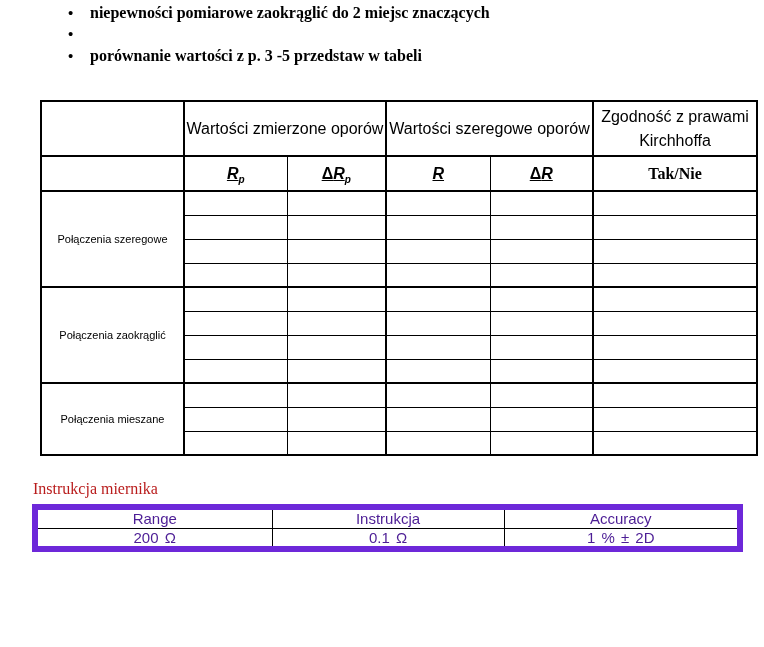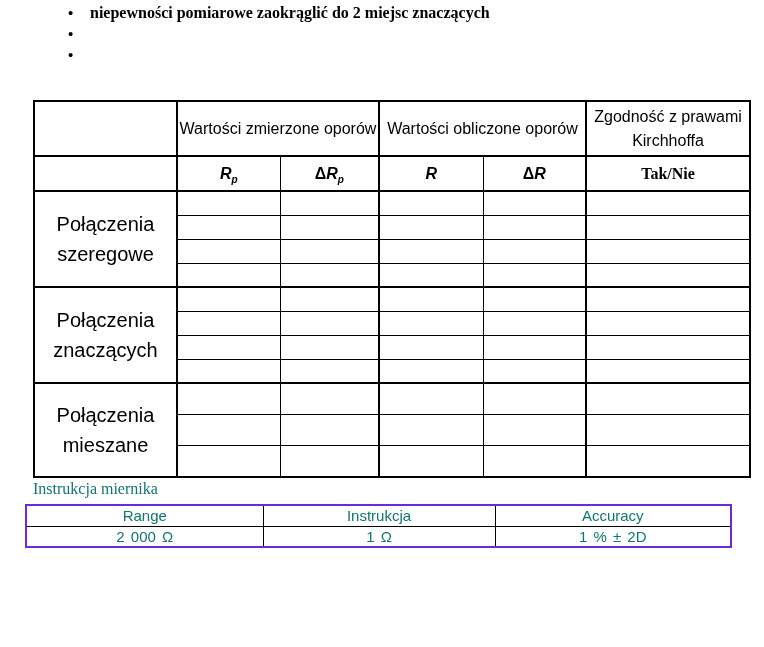--- a/index.html
+++ b/index.html
@@ -33,21 +33,21 @@
   }
   .bullet-marker {
     width: 22px;
     flex: 0 0 22px;
     font-size: 15px;
   }
   .bullet-text { white-space: pre-wrap; text-align: center; }
   .bullet-text .it { font-style: italic; }
 
   
-  table { border-collapse: collapse; table-layout: fixed; }
+  table { border-collapse: collapse; table-layout: fixed; margin-left: 7px; }
   .main-table {
     position: absolute;
     left: 33px;
     top: 100px;
     width: 717px;
     border: 2px solid #000;
     font-family: "Liberation Sans", "DejaVu Sans", sans-serif;
     font-size: 16px;
     color: #000;
   }
@@ -60,52 +60,52 @@
   }
   .main-table td.thickL { border-left-width: 2px; }
   .main-table tr.h1 td { border-bottom-width: 2px; }
   .main-table tr.h2 td { border-bottom-width: 2px; }
   .main-table tr.group-start td { border-top-width: 2px; }
   .main-table tr.h1 { height: 55px; }
   .main-table tr.h2 { height: 35px; }
   .main-table tr.data-row { height: 24px; }
   .main-table .colhead { line-height: 24px; }
   .main-table .glabel {
-    font-size: 20px;
+    font-size: 11px;
     line-height: 30px;
     padding: 16px 14px;
   }
-  .sym-wrap { font-weight: bold; }
+  .sym-wrap { font-weight: bold; text-decoration: underline; }
   .sym-prefix { font-style: normal; }
   .sym { font-style: italic; }
   .sym-wrap sub {
     font-style: italic;
     font-size: 10px;
     line-height: 0;
   }
   .taknie { font-weight: bold; font-family: Liberation Serif, serif; }
 
   
   .meter-title {
     position: absolute;
     left: 33px;
     top: 480px;
     font-family: "Liberation Serif", "DejaVu Serif", serif;
     font-size: 16px;
-    color: #0f766e;
+    color: #b91c1c;
   }
   .meter-table {
     position: absolute;
     left: 25px;
     top: 504px;
     width: 705px;
-    border: 2px solid #6d28d9;
+    border: 6px solid #6d28d9;
     font-family: "Liberation Sans", "DejaVu Sans", sans-serif;
     font-size: 15px;
-    color: #0f766e;
+    color: #4c1d95;
     padding-left: 40px;
   }
   .meter-table td {
     border: 1px solid #000;
     padding: 0;
     text-align: center;
     vertical-align: middle;
     word-spacing: 2px;
   }
   .meter-table tr { height: 21px; }
@@ -118,37 +118,38 @@
   <div class="bullets">
     <div class="bullet-line">
       <span class="bullet-marker">•</span>
       <span class="bullet-text">niepewności pomiarowe zaokrąglić do 2 miejsc znaczących</span>
     </div>
     <div class="bullet-line">
       <span class="bullet-marker">•</span>
     </div>
     <div class="bullet-line">
       <span class="bullet-marker">•</span>
+      <span class="bullet-text">porównanie wartości z p. 3 -5 przedstaw w tabeli</span>
     </div>
   </div>
 
   <table class="main-table">
     <colgroup>
       <col style="width:143px">
         <col style="width:103px">
         <col style="width:99px">
       <col style="width:104px">
         <col style="width:103px">
         <col style="width:164px">
     </colgroup>
     <tbody>
       <tr class="h1">
         <td></td>
         <td colspan="2" class="colhead thickL">Wartości zmierzone oporów</td>
-        <td colspan="2" class="colhead thickL">Wartości obliczone oporów</td>
+        <td colspan="2" class="colhead thickL">Wartości szeregowe oporów</td>
         <td class="colhead thickL">Zgodność z prawami Kirchhoffa</td>
       </tr>
       <tr class="h2">
         <td></td>
         <td class="thickL"><span class="sym-wrap"><span class="sym-prefix"></span><span class="sym">R</span><sub>p</sub></span></td>
         <td><span class="sym-wrap"><span class="sym-prefix">Δ</span><span class="sym">R</span><sub>p</sub></span></td>
         <td class="thickL"><span class="sym-wrap"><span class="sym-prefix"></span><span class="sym">R</span><sub></sub></span></td>
         <td><span class="sym-wrap"><span class="sym-prefix">Δ</span><span class="sym">R</span><sub></sub></span></td>
         <td class="thickL taknie">Tak/Nie</td>
       </tr>
@@ -177,21 +178,21 @@
       </tr>
       <tr class="data-row">
         <td class="thickL"></td>
           <td></td>
           <td class="thickL"></td>
           <td></td>
           <td class="thickL"></td>
       </tr>
 
       <tr class="data-row group-start">
-        <td class="glabel" rowspan="4">Połączenia znaczących</td>
+        <td class="glabel" rowspan="4">Połączenia zaokrąglić</td>
         <td class="thickL"></td>
         <td></td>
         <td class="thickL"></td>
         <td></td>
         <td class="thickL"></td>
       </tr>
       <tr class="data-row">
         <td class="thickL"></td>
           <td></td>
           <td class="thickL"></td>
@@ -246,20 +247,20 @@
         <col style="width:232px">
         <col style="width:236px">
     </colgroup>
     <tbody>
       <tr>
         <td>Range</td>
         <td>Instrukcja</td>
         <td>Accuracy</td>
       </tr>
       <tr>
-        <td>2 000 Ω</td>
-        <td>1 Ω</td>
+        <td>200 Ω</td>
+        <td>0.1 Ω</td>
         <td>1 % ± 2D</td>
       </tr>
     </tbody>
   </table>
 
 </div>
 
 </body></html>

